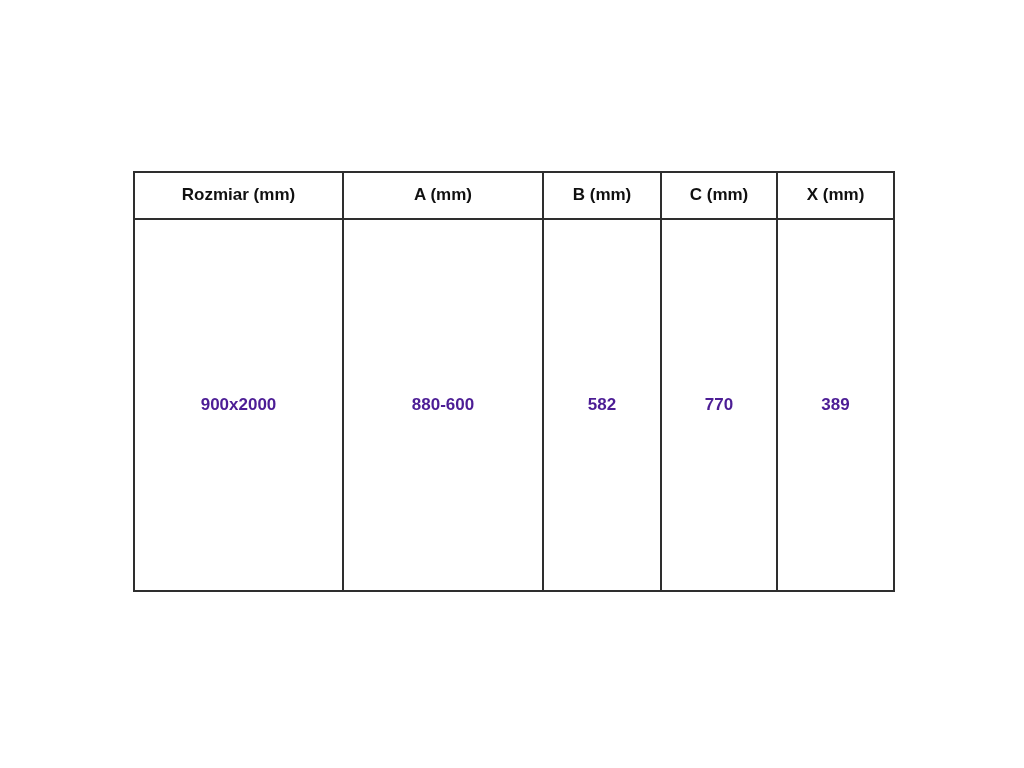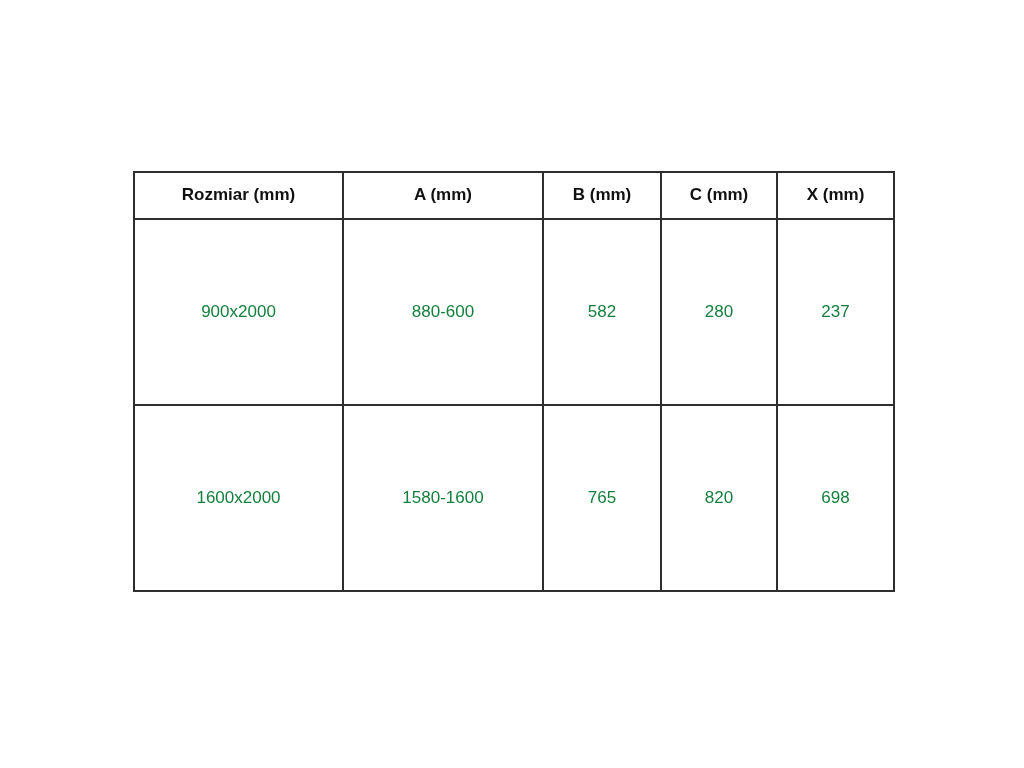--- a/index.html
+++ b/index.html
@@ -35,22 +35,22 @@
     font-size: 17px;
     padding: 12px;
     overflow: hidden;
     white-space: nowrap;
   }
   table.size-table th {
     font-weight: bold;
     color: #111111;
   }
   table.size-table td {
-    font-weight: normal;
-    color: #15803d;
+    font-weight: bold;
+    color: #4c1d95;
   }
   col.c0 { width: 209px; }
   col.c1 { width: 200px; }
   col.c2 { width: 118px; }
   col.c3 { width: 116px; }
   col.c4 { width: 117px; }
   tr { height: 46.7px; }
 </style>
 </head>
 <body>
@@ -71,25 +71,18 @@
         <th>B (mm)</th>
         <th>C (mm)</th>
         <th>X (mm)</th>
       </tr>
     </thead>
     <tbody>
       <tr>
         <td>900x2000</td>
         <td>880-600</td>
         <td>582</td>
-        <td>280</td>
-        <td>237</td>
-      </tr>
-      <tr>
-        <td>1600x2000</td>
-        <td>1580-1600</td>
-        <td>765</td>
-        <td>820</td>
-        <td>698</td>
+        <td>770</td>
+        <td>389</td>
       </tr>
     </tbody>
   </table>
 </div>
 
 </body></html>

